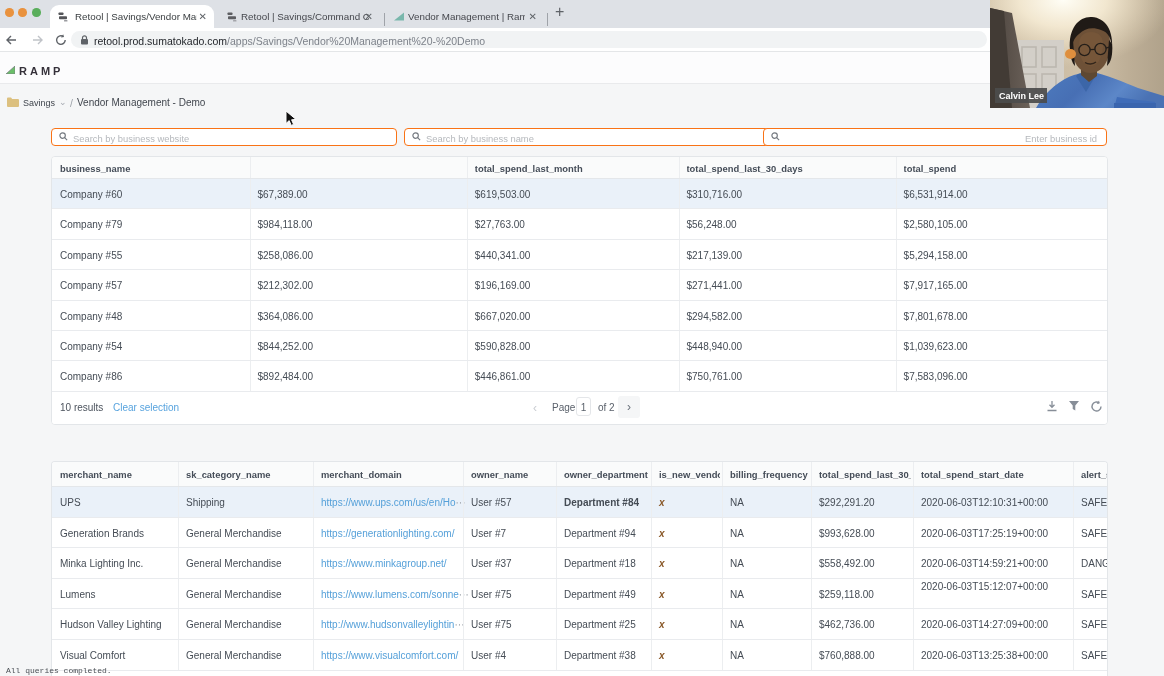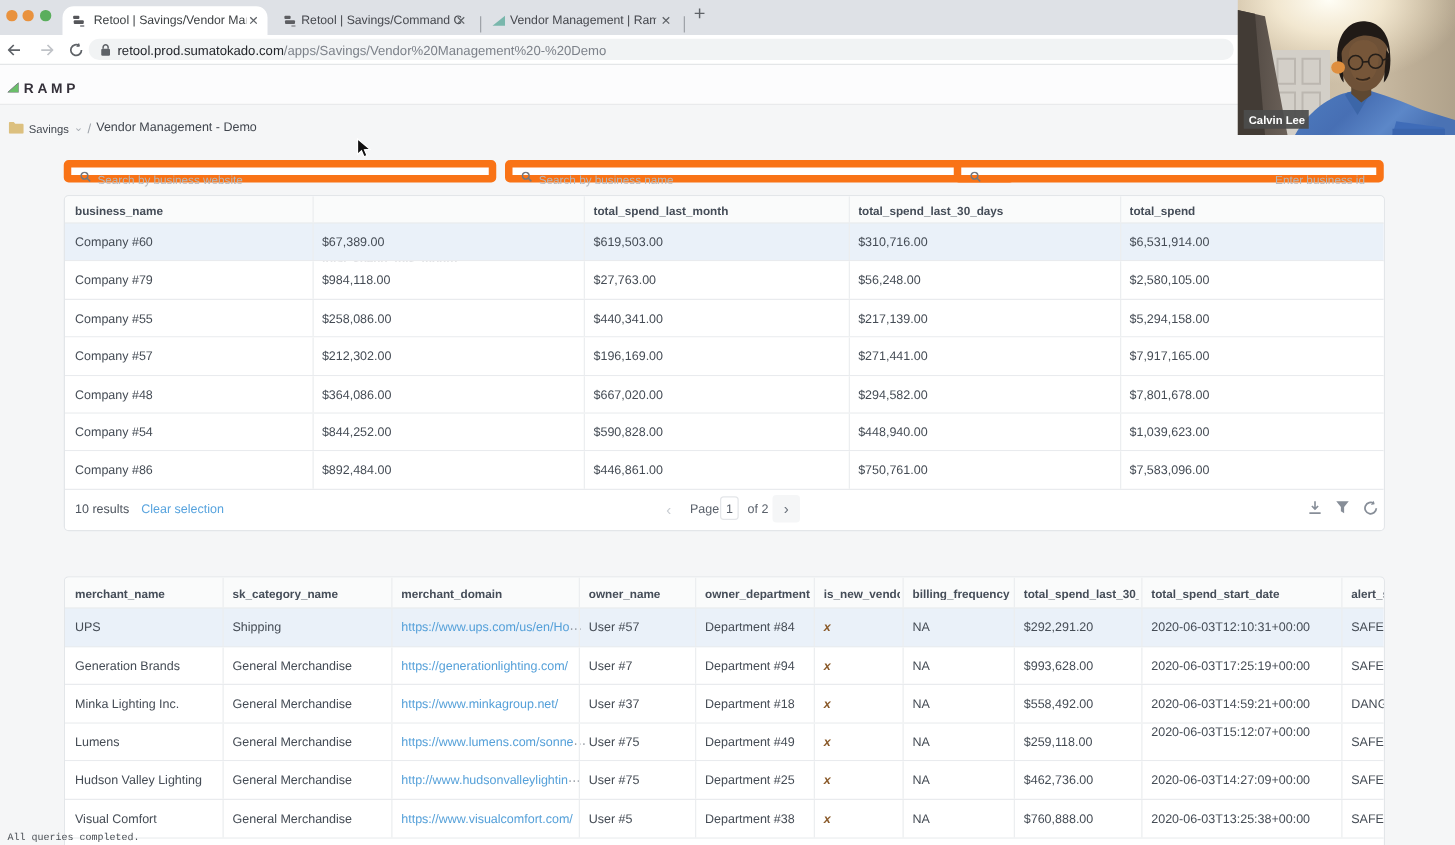--- a/index.html
+++ b/index.html
@@ -20,21 +20,21 @@
   #urlpill { position:absolute; left:71px; top:3px; width:916px; height:17px; background:#f1f3f4; border-radius:9px; }
 
   
   #rampheader { position:absolute; left:0; top:52px; width:1164px; height:32px; background:#fcfcfd; border-bottom:1px solid #e9eaec; }
 
   
   #breadcrumb { position:absolute; left:0; top:94px; width:1164px; height:14px; font-size:10.5px; color:#41464e; }
   #breadcrumb span { white-space:nowrap; }
 
   
-  .searchinput { position:absolute; top:128px; height:18px; background:#fff; border:6px solid #f97316; border-radius:4px; font-size:9.4px; color:#b5b8bc; line-height:16px; }
+  .searchinput { position:absolute; top:128px; height:18px; background:#fff; border:1px solid #f97316; border-radius:4px; font-size:9.4px; color:#b5b8bc; line-height:16px; }
   .searchinput .mag { position:absolute; left:7px; top:3px; }
 
   
   .rtable { position:absolute; left:51px; background:#ffffff; border:1px solid #e3e6e9; border-radius:4px; overflow:hidden; }
   .thead { position:relative; background:#fafbfb; border-bottom:1px solid #e4e7ea; }
   .thead span { position:absolute; top:0; font-size:9.4px; font-weight:700; color:#454d58; white-space:nowrap; }
   .trow { position:relative; border-bottom:1px solid #e9ebee; background:#fff; }
   .trow.hl { background:#eaf1f9; }
   .trow span { position:absolute; font-size:10px; color:#454c55; white-space:nowrap; }
   .trow a { color:#55a0d9; text-decoration:none; }
@@ -280,21 +280,21 @@
       <div class="vline" style="left:670px;"></div>
       <div class="vline" style="left:759px;"></div>
       <div class="vline" style="left:861px;"></div>
       <div class="vline" style="left:1021px;"></div>
 </div>
 <div class="trow hl" style="height:30.6px;">
 <span style="left:8px; top:10px;">UPS</span>
 <span style="left:134px; top:10px;">Shipping</span>
 <span style="left:269px; top:10px; width:147px; overflow:hidden;"><a href="#">https://www.ups.com/us/en/Ho</a><span style="color:#9aa0a7;"> ⋯</span></span>
 <span style="left:419px; top:10px;">User #57</span>
-<span style="left:512px; top:10px;">Department #84</span>
+<span style="left:512px; top:10px;font-weight:bold;">Department #84</span>
 <span style="left:607px; top:10px; color:#8a5a2a; font-style:italic; font-weight:700;">x</span>
 <span style="left:678px; top:10px;">NA</span>
 <span style="left:767px; top:10px;">$292,291.20</span>
 <span style="left:869px; top:10px;">2020-06-03T12:10:31+00:00</span>
 <span style="left:1029px; top:10px;">SAFE</span>
 <div class="vline" style="left:126px;"></div>
       <div class="vline" style="left:261px;"></div>
       <div class="vline" style="left:411px;"></div>
       <div class="vline" style="left:504px;"></div>
       <div class="vline" style="left:599px;"></div>
@@ -384,21 +384,21 @@
       <div class="vline" style="left:599px;"></div>
       <div class="vline" style="left:670px;"></div>
       <div class="vline" style="left:759px;"></div>
       <div class="vline" style="left:861px;"></div>
       <div class="vline" style="left:1021px;"></div>
 </div>
 <div class="trow" style="height:30.6px;">
 <span style="left:8px; top:10px;">Visual Comfort</span>
 <span style="left:134px; top:10px;">General Merchandise</span>
 <span style="left:269px; top:10px; width:147px; overflow:hidden;"><a href="#">https://www.visualcomfort.com/</a></span>
-<span style="left:419px; top:10px;">User #5</span>
+<span style="left:419px; top:10px;">User #4</span>
 <span style="left:512px; top:10px;">Department #38</span>
 <span style="left:607px; top:10px; color:#8a5a2a; font-style:italic; font-weight:700;">x</span>
 <span style="left:678px; top:10px;">NA</span>
 <span style="left:767px; top:10px;">$760,888.00</span>
 <span style="left:869px; top:10px;">2020-06-03T13:25:38+00:00</span>
 <span style="left:1029px; top:10px;">SAFE</span>
 <div class="vline" style="left:126px;"></div>
       <div class="vline" style="left:261px;"></div>
       <div class="vline" style="left:411px;"></div>
       <div class="vline" style="left:504px;"></div>

